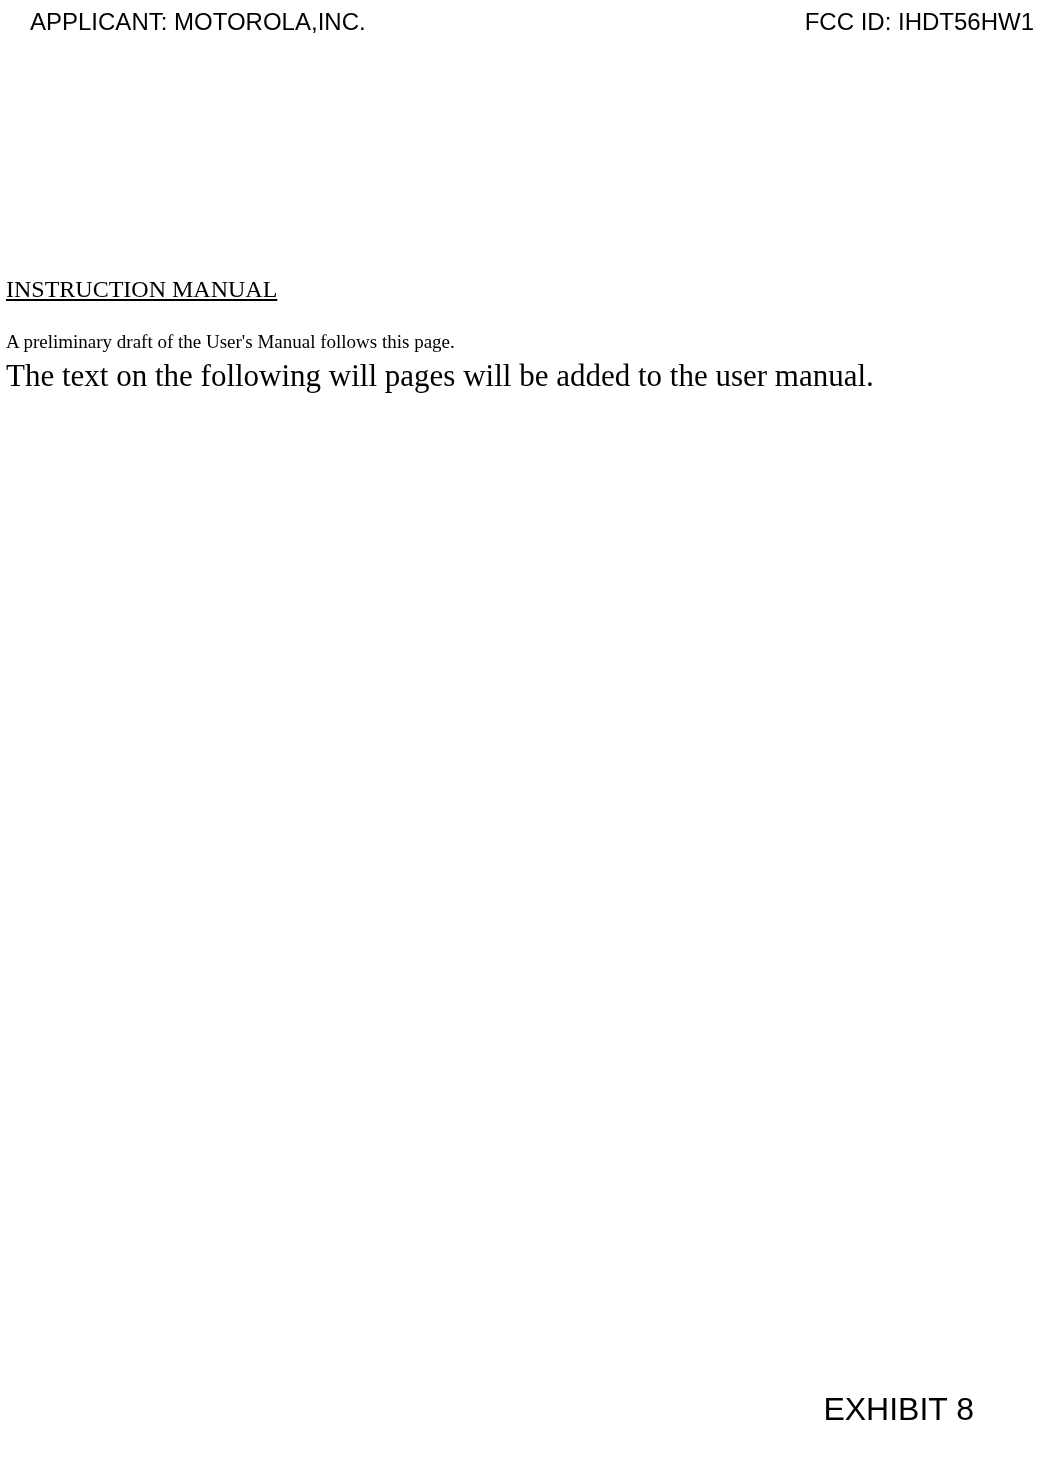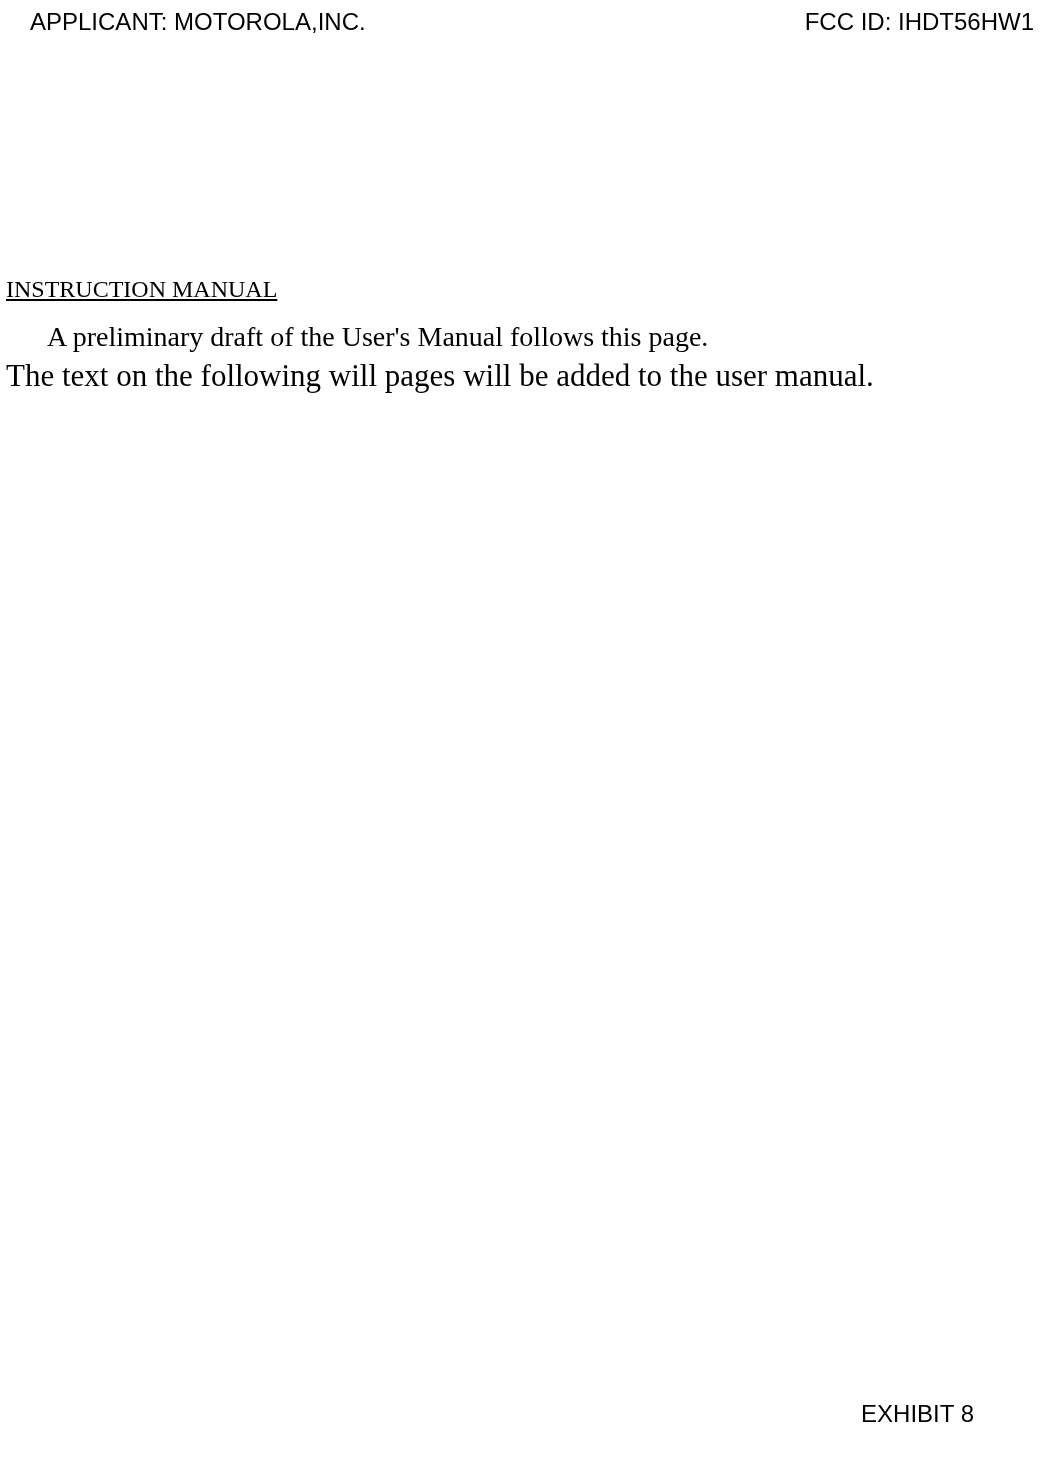--- a/index.html
+++ b/index.html
@@ -34,38 +34,37 @@
     .header-right {
       text-align: left;
     }
     .content {
       padding: 240px 6px 0 6px;
     }
     .heading {
       font-family: "Times New Roman", Times, serif;
       font-size: 24px;
       text-decoration: underline;
-      margin-bottom: 18px;
+      margin-bottom: 28px;
     }
     .body-small {
       font-family: "Times New Roman", Times, serif;
-      font-size: 28px;
+      font-size: 19px;
       margin-bottom: 4px;
-      margin-left: 41px;
     }
     .body-large {
       font-family: "Times New Roman", Times, serif;
       font-size: 31px;
       line-height: 1.2;
     }
     .footer {
       position: absolute;
       bottom: 56px;
       right: 90px;
-      font-size: 24px;
+      font-size: 32px;
       font-family: Arial, Helvetica, sans-serif;
     }
   </style>
 </head>
 <body>
 
 <div class="page">
   <div class="header-row">
     <div class="header-left">APPLICANT: MOTOROLA,INC.</div>
     <div class="header-right">FCC ID: IHDT56HW1</div>

